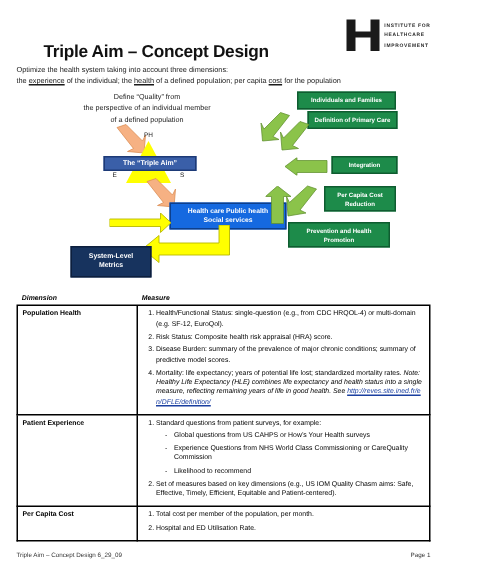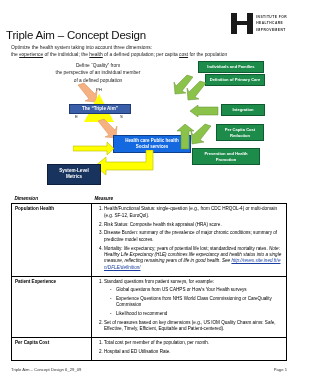--- a/index.html
+++ b/index.html
@@ -58,24 +58,24 @@
     font-size: 3.3px;
     line-height: 6.4px;
     letter-spacing: 0.45px;
     color: #2b2b2b;
     text-transform: uppercase;
     font-weight: bold;
   }
 
   .doc-title {
     position: absolute;
-    left: 6px;
+    left: 29px;
     top: 29px;
     font-size: 11.5px;
-    font-weight: normal;
+    font-weight: bold;
     letter-spacing: -0.2px;
     color: #111;
   }
 
   .intro {
     position: absolute;
     left: 11px;
     top: 44px;
     width: 275px;
     font-size: 4.9px;

